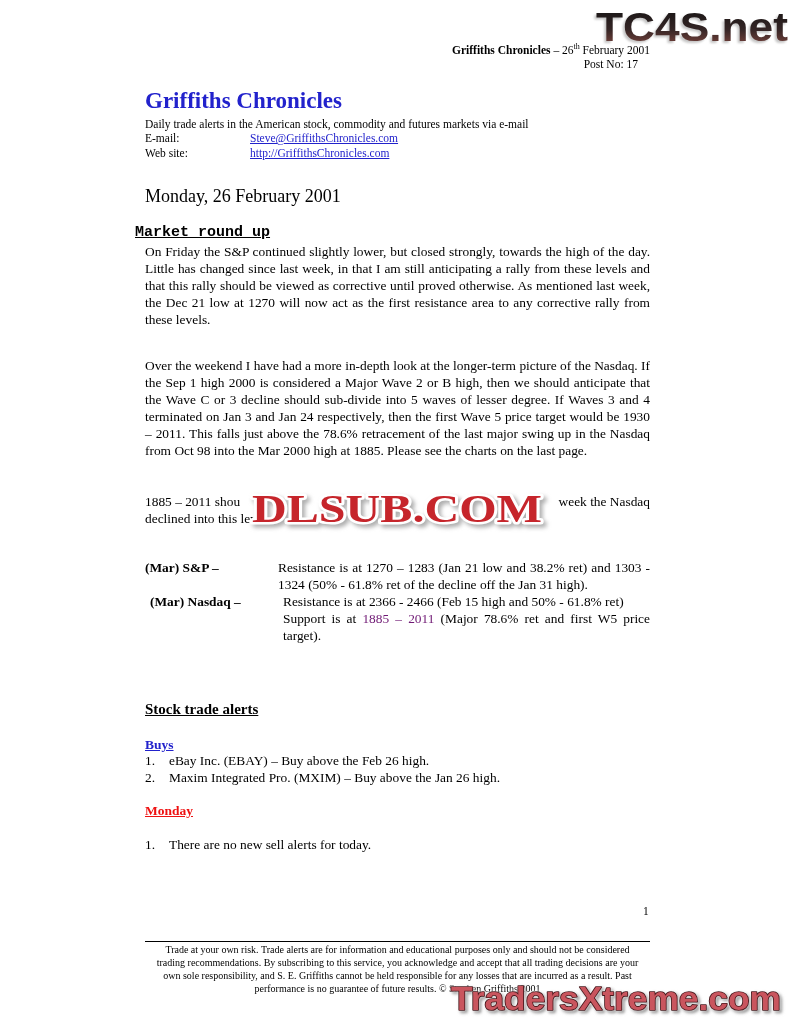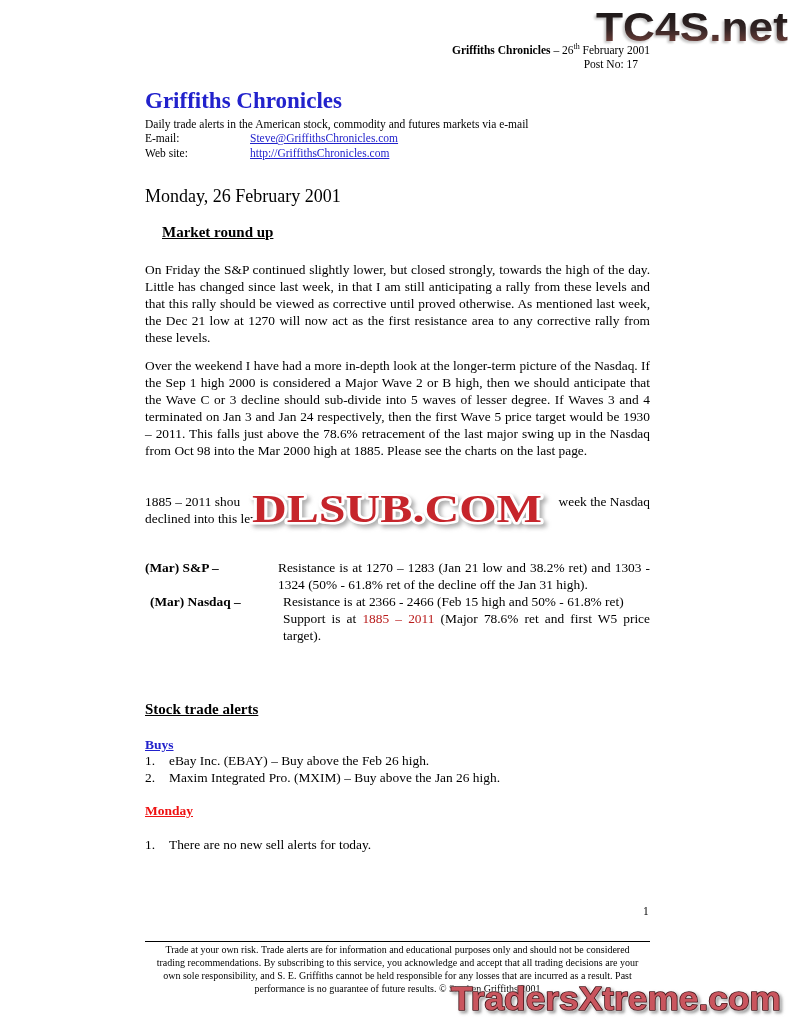--- a/index.html
+++ b/index.html
@@ -22,37 +22,37 @@
   #masthead{top:88px;left:145px;width:505px;}
   .title{font-size:23px;font-weight:bold;color:#2222cc;line-height:26px;}
   .tagline{font-size:11.5px;margin-top:3px;line-height:14px;}
   .contact-row{display:flex;font-size:11.5px;line-height:15px;}
   .contact-label{width:105px;}
   a.doclink{color:#2222cc;text-decoration:underline;cursor:pointer;}
 
   #dateline{top:186px;left:145px;width:505px;text-align:left;font-weight:normal;font-size:18px;}
 
   .section-heading{font-size:15px;font-weight:bold;text-decoration:underline;}
-  #mru-heading{top:224px;left:162px;}
+  #mru-heading{top:224px;left:135px;font-family:Liberation Mono, monospace;}
   #alerts-heading{top:701px;left:145px;}
 
   .body-par{left:145px;width:505px;text-align:justify;font-size:13.4px;line-height:17px;}
-  #par1{top:261px;}
+  #par1{top:243px;}
   #par2{top:357px;}
   #par3{top:493px;}
   .frag-line{display:flex;justify-content:space-between;gap:36px;}
 
   
   #levels{top:559px;left:145px;width:505px;font-size:13.4px;line-height:17px;}
   .lrow{display:flex;}
   .llabel{width:133px;font-weight:bold;flex:none;}
   .llabel.indent{padding-left:5px;}
   .ltext{width:372px;text-align:justify;}
   .red{color:#000000;}
-  .blue{color:#b91c1c;}
+  .blue{color:#701a75;}
 
   .sub-heading{font-size:13.5px;font-weight:bold;text-decoration:underline;}
   #buys-heading{top:737px;left:145px;color:#2222cc;}
   #sells-heading{top:803px;left:145px;color:#ee1111;}
 
   .alert-list{left:145px;width:505px;font-size:13.4px;line-height:16.5px;}
   #buys-list{top:753px;}
   #sells-list{top:837px;}
   .alert-item{display:flex;}
   .alert-num{width:24px;flex:none;}

